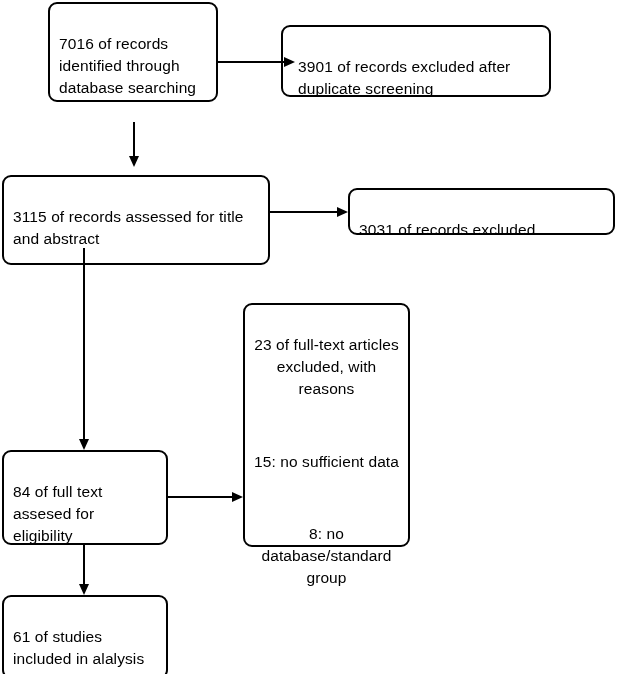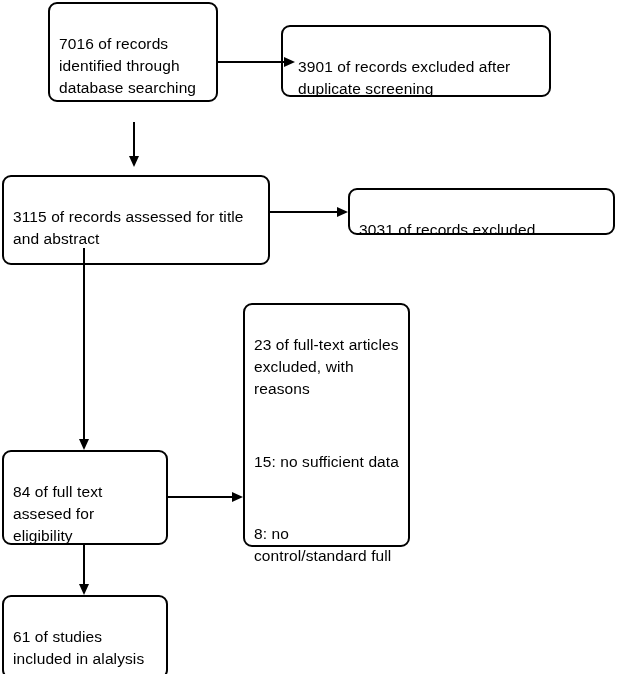--- a/index.html
+++ b/index.html
@@ -32,21 +32,21 @@
   .node p {
     margin: 0;
   }
   .node p + p {
     margin-top: 28px;
   }
   #node-identified { left: 48px;  top: 2px;   width: 170px; height: 100px; }
   #node-dup-excl   { left: 281px; top: 25px;  width: 270px; height: 72px; padding-left: 15px;  }
   #node-assessed   { left: 2px;   top: 175px; width: 268px; height: 90px;  }
   #node-rec-excl   { left: 348px; top: 188px; width: 267px; height: 47px;  }
-  #node-ft-excl    { left: 243px; top: 303px; width: 167px; height: 244px; }
+  #node-ft-excl    { left: 243px; top: 303px; width: 167px; height: 244px; text-align: center; }
   #node-fulltext   { left: 2px;   top: 450px; width: 166px; height: 95px;  }
   #node-included   { left: 2px;   top: 595px; width: 166px; height: 84px;  }
 
   .conn {
     position: absolute;
     background: #000000;
   }
   .conn.h { height: 2px; }
   .conn.v { width: 2px; }
 
@@ -83,21 +83,21 @@
     <p>3115 of records assessed for title and abstract</p>
   </div>
 
   <div class="node" id="node-rec-excl">
     <p>3031 of records excluded</p>
   </div>
 
   <div class="node" id="node-ft-excl">
     <p>23 of full-text articles excluded, with reasons</p>
     <p>15: no sufficient data</p>
-    <p>8: no control/standard full</p>
+    <p>8: no database/standard group</p>
   </div>
 
   <div class="node" id="node-fulltext">
     <p>84 of full text assesed for eligibility</p>
   </div>
 
   <div class="node" id="node-included">
     <p>61 of studies included in alalysis</p>
   </div>
 

